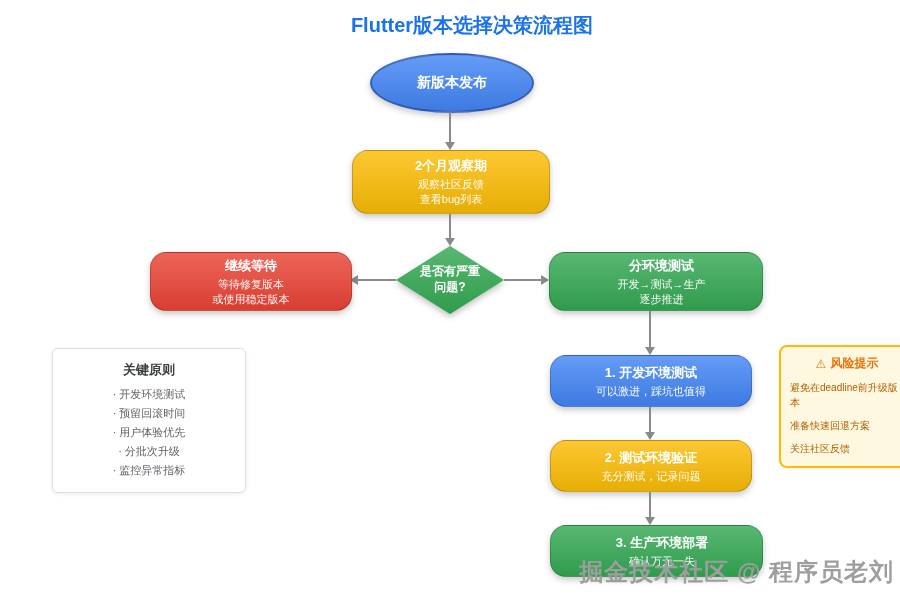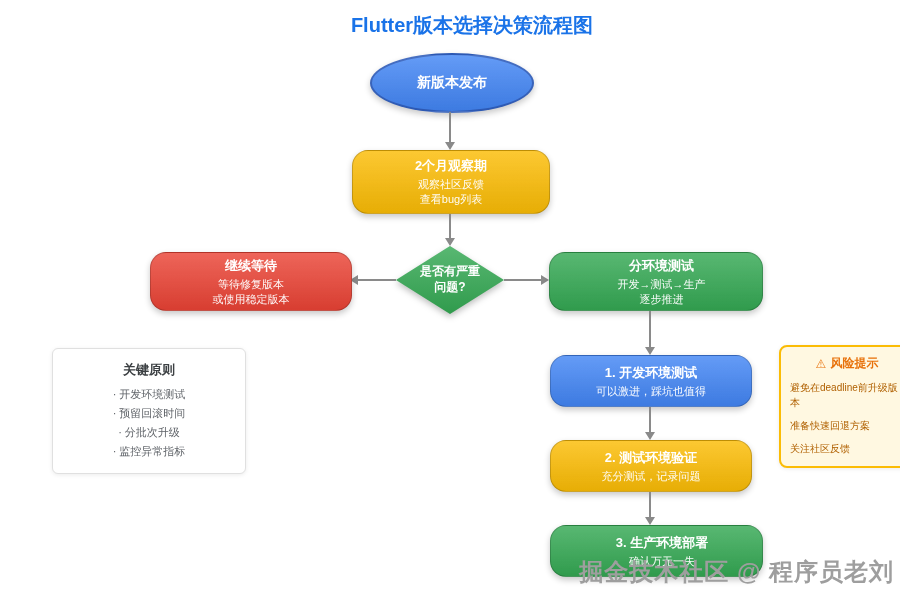--- a/index.html
+++ b/index.html
@@ -188,20 +188,21 @@
 
   <div class="node c-green n-prod">
     <div class="t">3. 生产环境部署</div>
     <div class="s">确认万无一失</div>
   </div>
 
   <div class="principles-panel">
     <div class="p-title">关键原则</div>
     <div class="p-item">开发环境测试</div>
     <div class="p-item">预留回滚时间</div>
+    <div class="p-item">用户体验优先</div>
     <div class="p-item">分批次升级</div>
     <div class="p-item">监控异常指标</div>
   </div>
 
   <div class="risk-panel">
     <div class="r-title">
       <span>⚠</span>
       <span>风险提示</span>
     </div>
     <div class="r-item">避免在deadline前升级版本</div>

